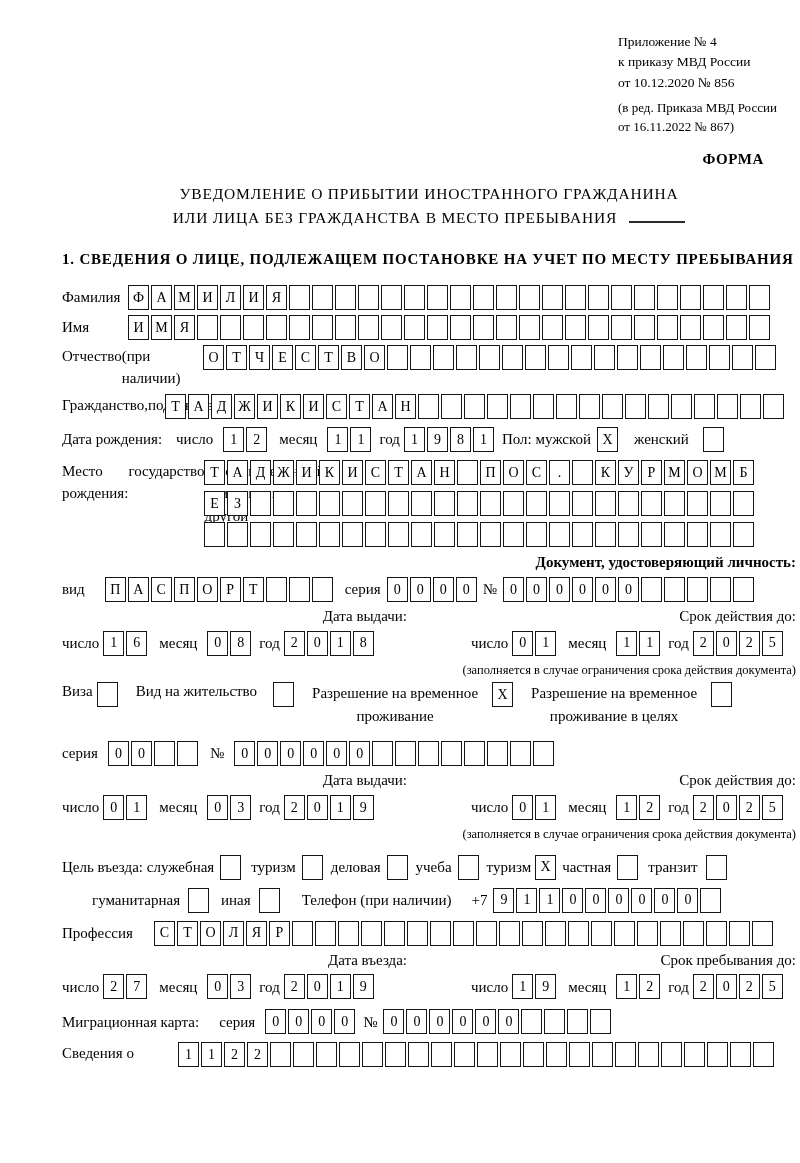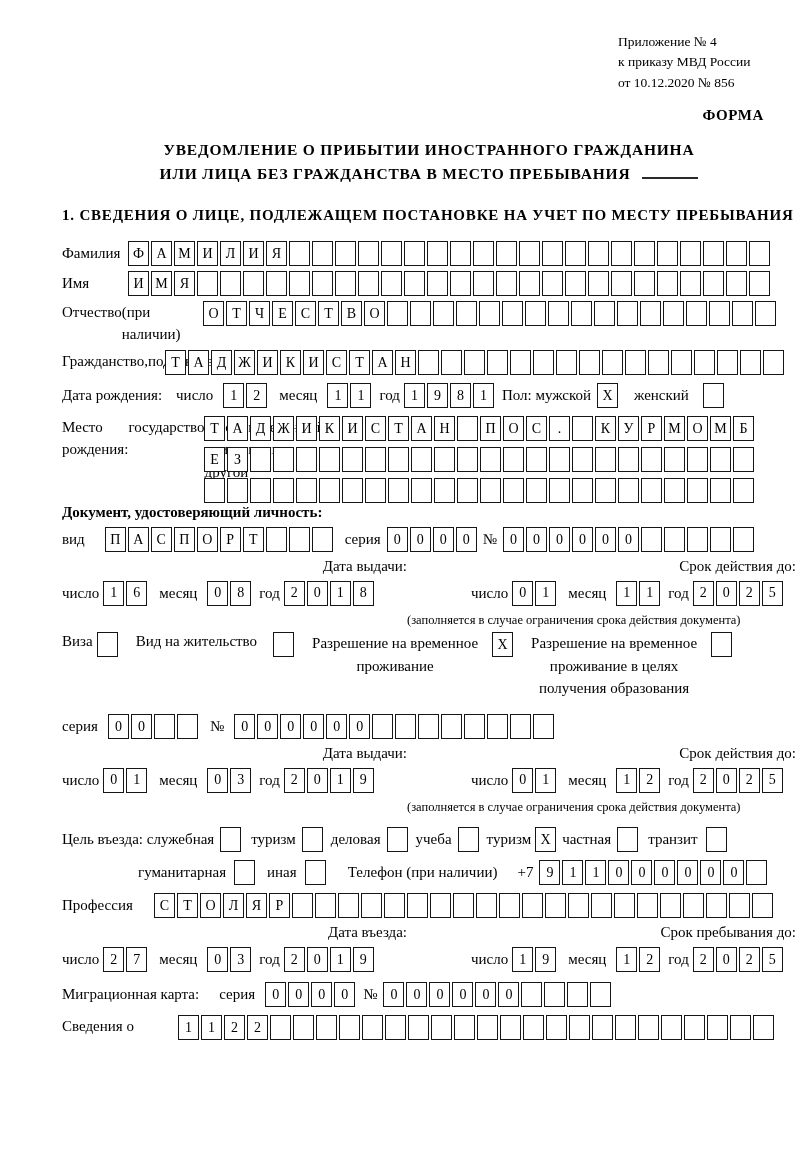--- a/index.html
+++ b/index.html
@@ -4,60 +4,64 @@
 <style>
   *{margin:0;padding:0;box-sizing:border-box}
   html,body{background:#fff}
   body{width:800px;height:1163px;overflow:hidden;color:#000;
        font-family:"Liberation Serif","DejaVu Serif",serif;font-size:15px;line-height:1.25}
   .page{width:800px;height:1163px;padding:32px 4px 8px 62px}
 
   .appendix{margin-left:556px;width:182px;font-size:13.5px;line-height:1.5}
   .revision{margin-top:5px;font-size:13px;line-height:1.5}
   .forma{margin-top:13px;text-align:right;padding-right:32px;font-weight:bold;letter-spacing:.6px}
-  .title{margin-top:13px;text-align:center;font-weight:bold;font-size:15.5px;line-height:1.6;letter-spacing:.8px}
+  .title{margin-top:13px;text-align:center;font-weight:normal;font-size:15.5px;line-height:1.6;letter-spacing:.8px}
   .blank-line{display:inline-block;width:56px;border-bottom:2.2px solid #2a2a2a;height:13px;margin-left:12px}
   .sec{margin-top:19px;font-weight:bold;font-size:15px;letter-spacing:.8px;white-space:nowrap}
 
   .row{display:flex;align-items:center;margin-top:5px}
   .row.top{align-items:flex-start}
   .cells{display:flex;flex:none}
   .cell{flex:none;width:21px;height:25px;border:1.6px solid #161616;margin-right:2px;
         display:flex;align-items:center;justify-content:center;font-size:14px;background:#fff}
   .lbl{flex:none;white-space:nowrap}
   .lstack{display:flex;flex:none;line-height:1.48}
   .crows{display:flex;flex-direction:column;gap:6px}
 
   .w66{width:66px}.w141{width:141px}.w142{width:142px}.w116{width:116px}
   .ml4{margin-left:4px}.ml6{margin-left:6px}.ml8{margin-left:8px}.ml10{margin-left:10px}
-  .ml14{margin-left:14px}.ml16{margin-left:16px}.ml20{margin-left:20px}.ml70{margin-left:76px}
+  .ml14{margin-left:14px}.ml16{margin-left:16px}.ml20{margin-left:20px}.ml70{margin-left:30px}
   .mr6{margin-right:6px}.mr10{margin-right:10px}
   .mt8{margin-top:8px}.mt10{margin-top:10px}.mt12{margin-top:12px}.mt14{margin-top:14px}.mt16{margin-top:16px}
 
-  .docheading{text-align:left;font-weight:bold}
+  .docheading{margin-top:6px;text-align:right;font-weight:bold}
   .dcols{display:flex;align-items:center;margin-top:5px}
   .dl{width:345px;flex:none}
   .dr{flex:1}
   .dhead{text-align:right}
   .grp{display:flex;align-items:center}
   .dr.grp,.dr .grp{padding-left:64px}
-  .note{font-size:12.5px;text-align:left;margin-top:2px;white-space:nowrap}
+  .note{font-size:12.5px;text-align:right;margin-top:2px;white-space:nowrap}
   .staydoc{margin-top:9px;line-height:1.75}
   .visarow{display:flex;align-items:flex-start;margin-top:4px}
   .vcenter{text-align:center;line-height:1.5;flex:none}
 </style>
 </head>
 <body>
 
 <div class="page">
 
   <div class="appendix">
     <div>Приложение № 4</div>
     <div>к приказу МВД России</div>
     <div>от 10.12.2020 № 856</div>
+    <div class="revision">
+      <div>(в ред. Приказа МВД России</div>
+      <div>от 16.11.2022 № 867)</div>
+    </div>
   </div>
 
   <div class="forma">ФОРМА</div>
 
   <div class="title">
     <span>УВЕДОМЛЕНИЕ О ПРИБЫТИИ ИНОСТРАННОГО ГРАЖДАНИНА</span><br>
     <span>ИЛИ ЛИЦА БЕЗ ГРАЖДАНСТВА В МЕСТО ПРЕБЫВАНИЯ</span><span class="blank-line"></span>
   </div>
 
   <div class="sec">1. СВЕДЕНИЯ О ЛИЦЕ, ПОДЛЕЖАЩЕМ ПОСТАНОВКЕ НА УЧЕТ ПО МЕСТУ ПРЕБЫВАНИЯ</div>
@@ -419,21 +423,20 @@
     <span class="vcenter ml16">
       <div>Разрешение на временное</div>
       <div>проживание</div>
     </span>
     <span class="cells ml14">
         <span class="cell">X</span>
       </span>
     <span class="vcenter ml16">
       <div>Разрешение на временное</div>
       <div>проживание в целях</div>
-      <div>получения образования</div>
     </span>
     <span class="cells ml14">
         <span class="cell"></span>
       </span>
   </div>
 
   <div class="row mt14">
     <span class="lbl mr10">серия</span>
     <span class="cells">
         <span class="cell">0</span>

